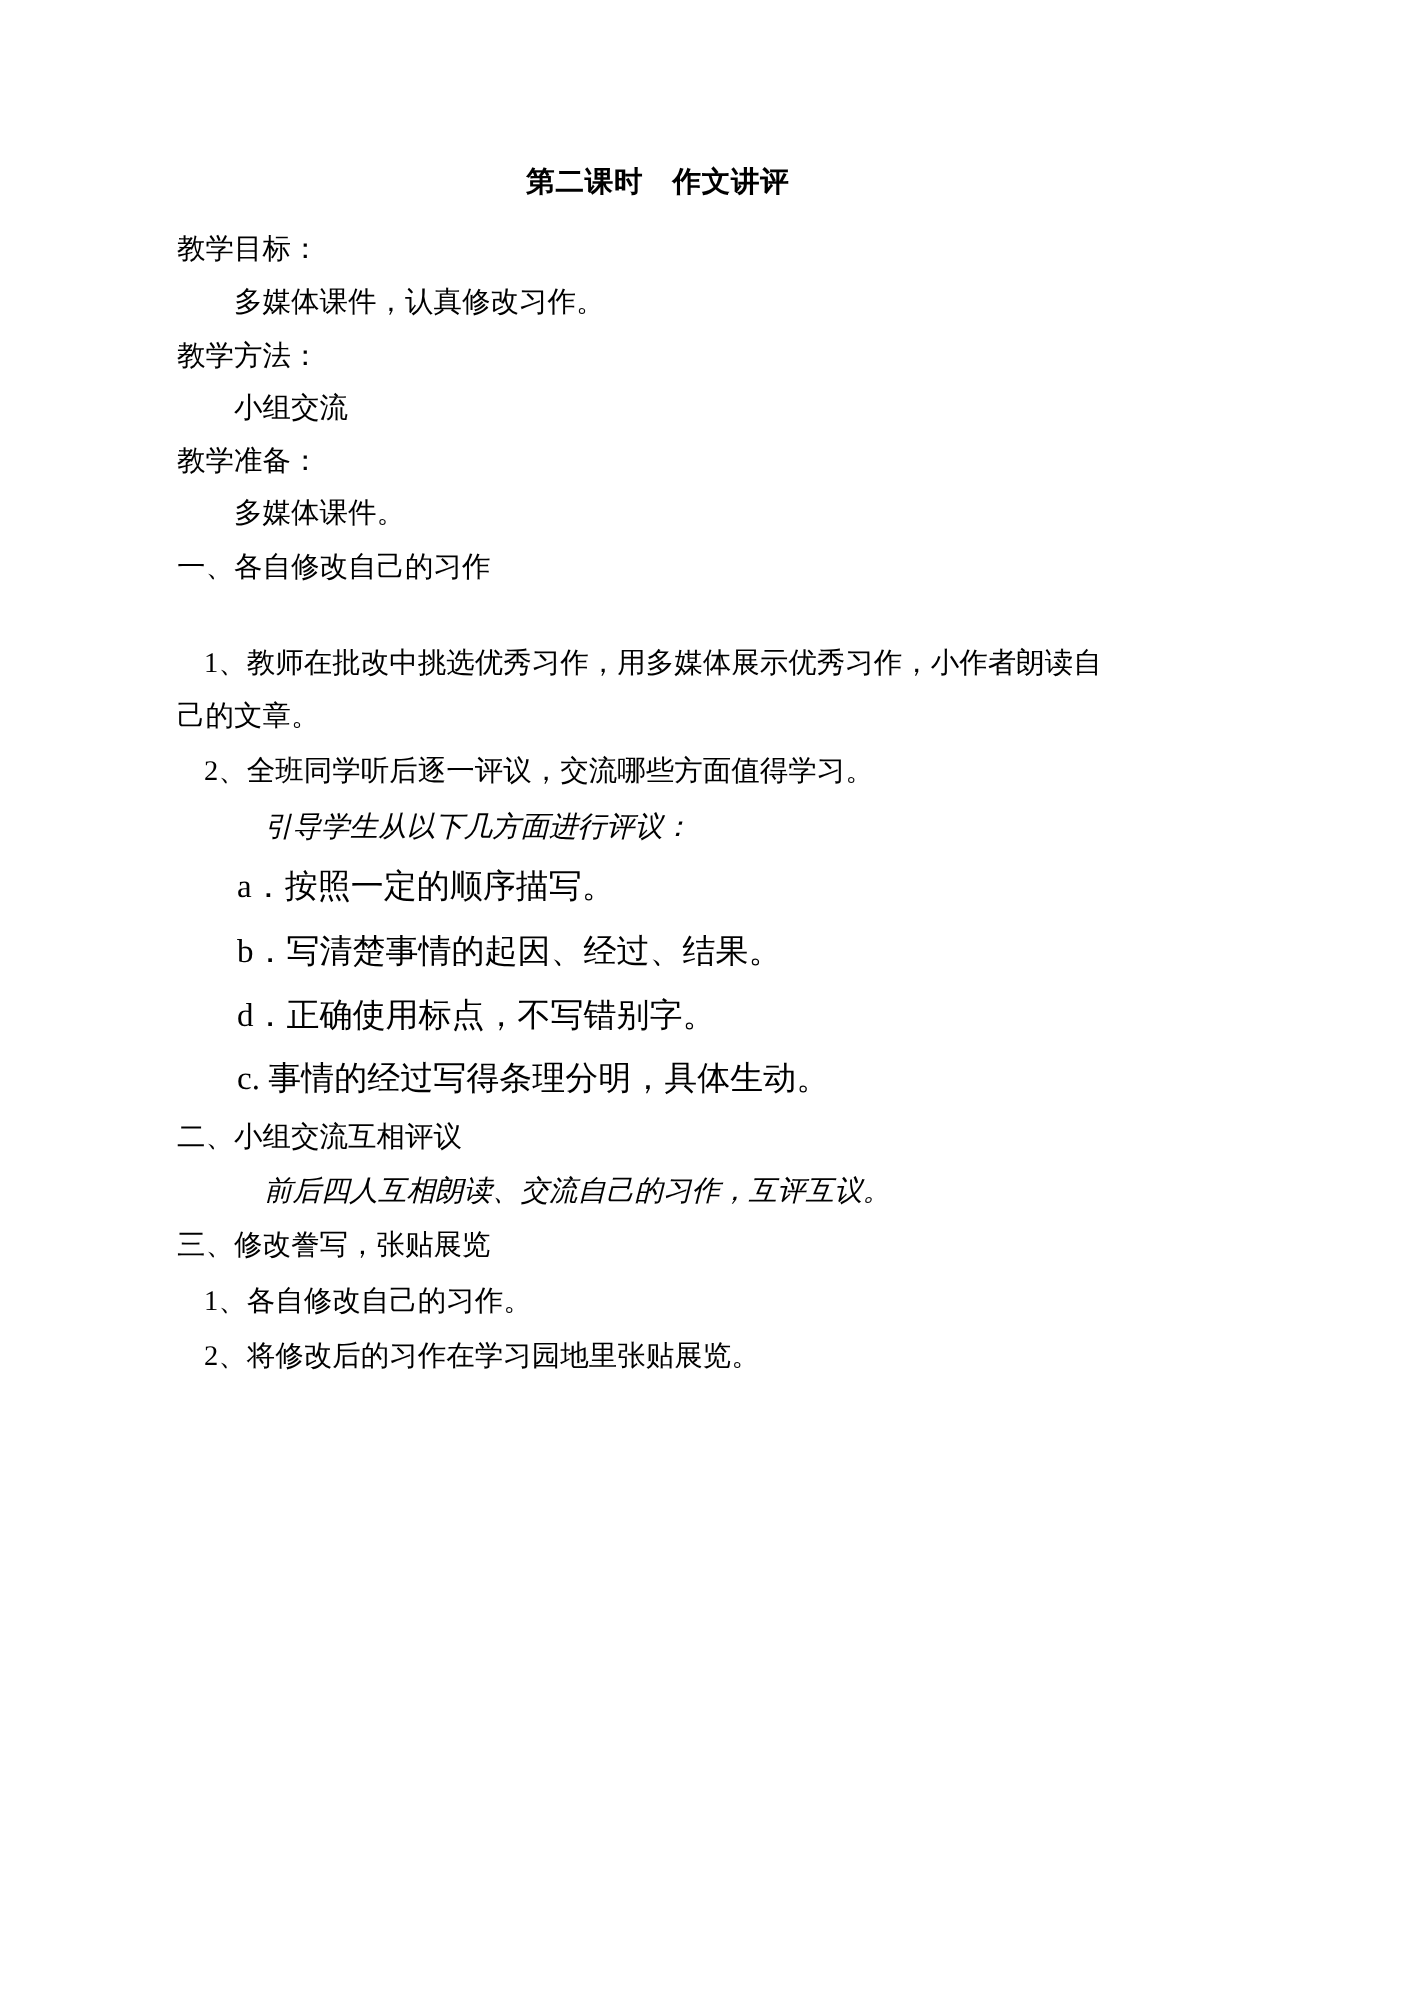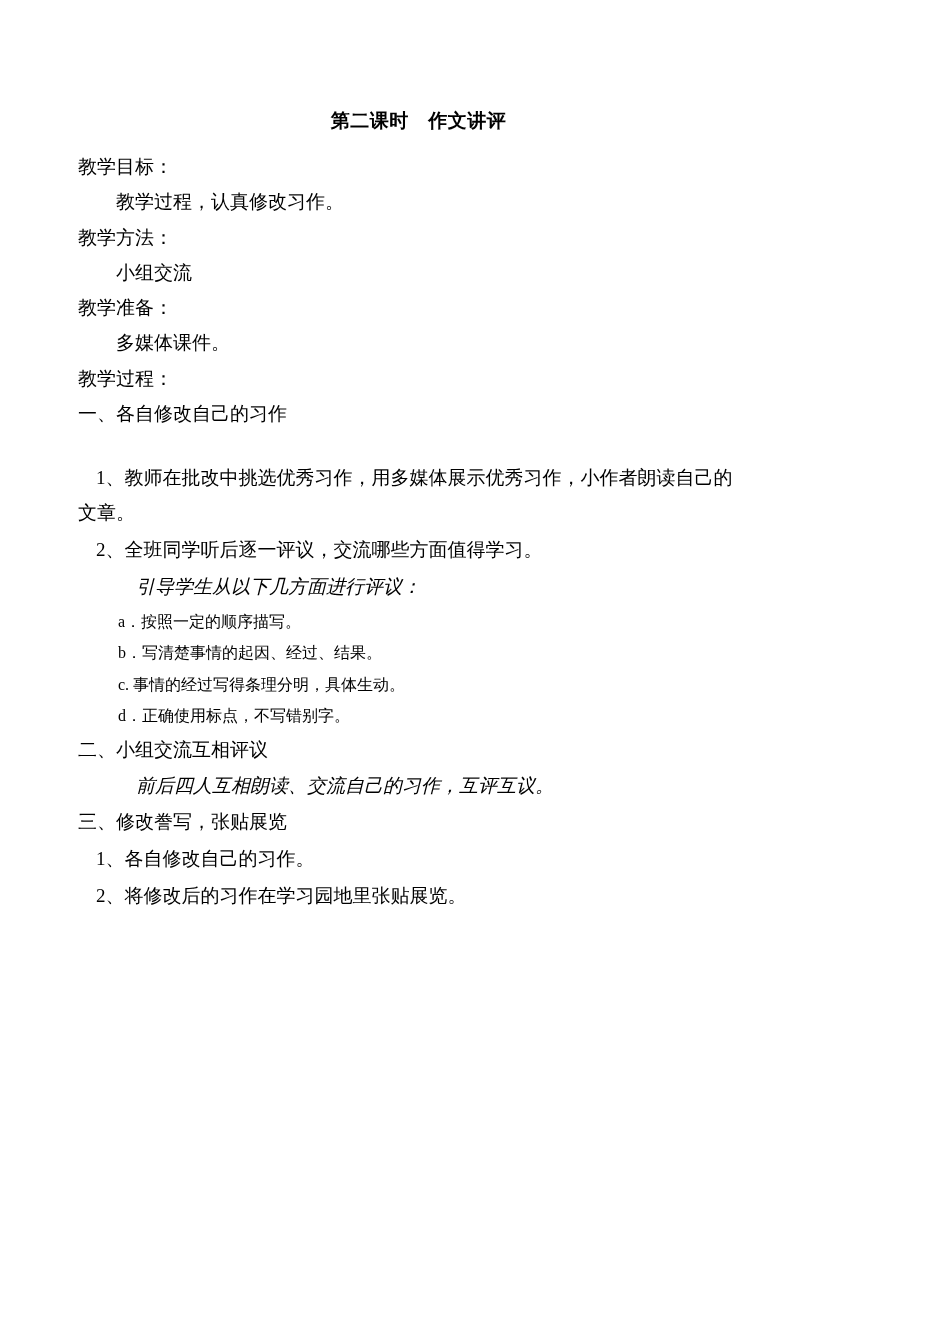--- a/index.html
+++ b/index.html
@@ -12,21 +12,21 @@
     height: 1344px;
     font-family: "Liberation Serif", "DejaVu Serif", serif;
     color: #000000;
     overflow: hidden;
   }
   .page {
     position: relative;
     width: 877px;
     height: 1344px;
     box-sizing: border-box;
-    padding: 108px 138px 0 78px;
+    padding: 108px 138px 0 118px;
     border-radius: 29px;
   }
   .doc-title {
     text-align: center;
     font-weight: bold;
     font-size: 19px;
     letter-spacing: 0.5px;
     margin: 0 0 16px 0;
     padding-left: 20px;
   }
@@ -58,52 +58,51 @@
     margin-top: 30px;
   }
   .list-lvl2 {
     font-size: 19px;
     line-height: 1.85;
     margin: 0 0 2px 0;
     text-indent: 58px;
     font-style: italic;
   }
   .list-lvl3 {
-    font-size: 16px;
+    font-size: 22px;
     line-height: 1.85;
     margin: 0 0 2px 0;
     text-indent: 40px;
   }
 </style>
 </head>
 <body>
 
 <div class="page">
 
   <div class="doc-title">第二课时　作文讲评</div>
 
   <div class="section-head">教学目标：</div>
-  <div class="indent-para">教学过程，认真修改习作。</div>
+  <div class="indent-para">多媒体课件，认真修改习作。</div>
 
   <div class="section-head">教学方法：</div>
   <div class="indent-para">小组交流</div>
 
   <div class="section-head">教学准备：</div>
   <div class="indent-para">多媒体课件。</div>
 
-  <div class="section-head">教学过程：</div>
 
   <div class="flush-para">一、各自修改自己的习作</div>
   <div class="list-lvl1 wrap">1、教师在批改中挑选优秀习作，用多媒体展示优秀习作，小作者朗读自己的文章。</div>
   <div class="list-lvl1">2、全班同学听后逐一评议，交流哪些方面值得学习。</div>
   <div class="list-lvl2">引导学生从以下几方面进行评议：</div>
   <div class="list-lvl3">a．按照一定的顺序描写。</div>
   <div class="list-lvl3">b．写清楚事情的起因、经过、结果。</div>
+  <div class="list-lvl3">d．正确使用标点，不写错别字。</div>
   <div class="list-lvl3">c. 事情的经过写得条理分明，具体生动。</div>
-  <div class="list-lvl3">d．正确使用标点，不写错别字。</div>
 
   <div class="flush-para">二、小组交流互相评议</div>
   <div class="list-lvl2">前后四人互相朗读、交流自己的习作，互评互议。</div>
 
   <div class="flush-para">三、修改誊写，张贴展览</div>
   <div class="list-lvl1">1、各自修改自己的习作。</div>
   <div class="list-lvl1">2、将修改后的习作在学习园地里张贴展览。</div>
 
 </div>
 

